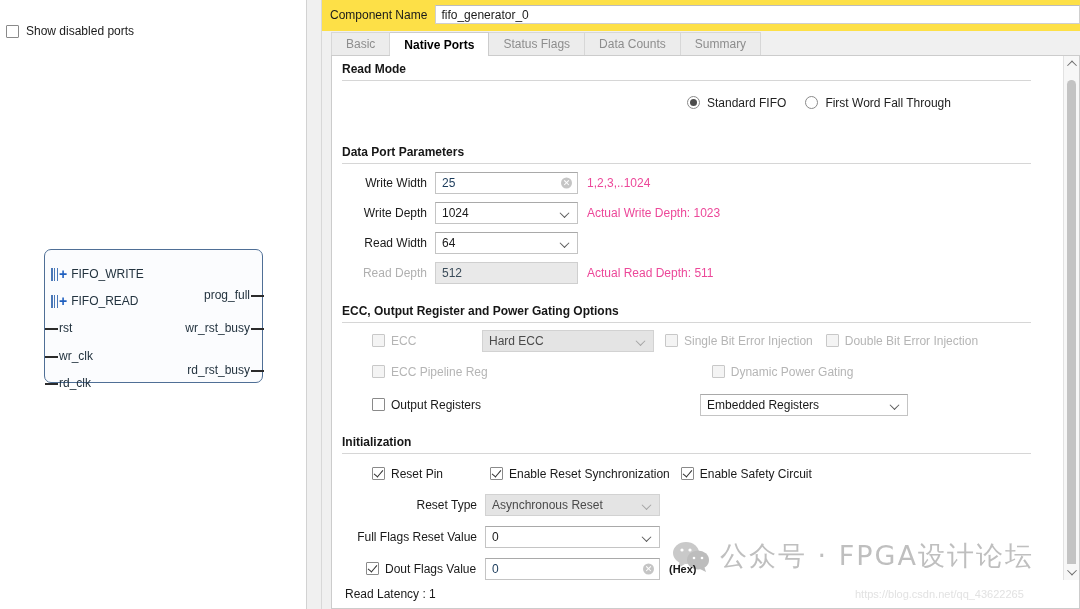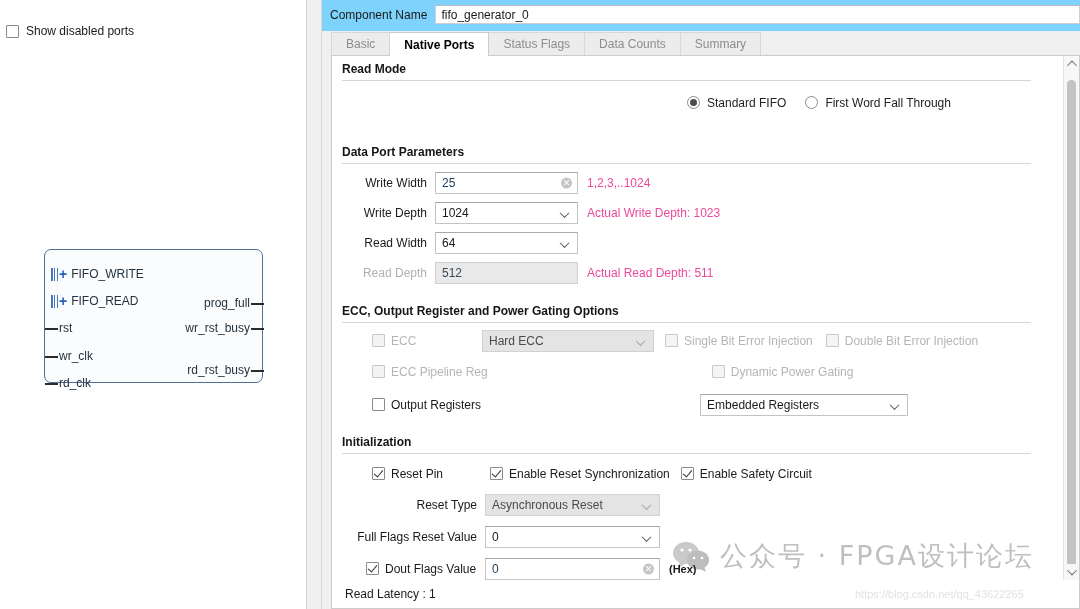--- a/index.html
+++ b/index.html
@@ -155,21 +155,21 @@
     display: flex;
     flex-direction: column;
   }
 
   .comp-name-row {
     display: flex;
     align-items: center;
     gap: 8px;
     padding: 4px 0 5px 8px;
     height: 22px;
-    background: #7dd3fc;
+    background: #fde047;
   }
   .comp-name-label {
     font-size: 12px;
     color: #1a1a1a;
     white-space: nowrap;
   }
   .comp-name-input {
     flex: 1 1 auto;
     margin-right: 0px;
     height: 19px;
@@ -515,21 +515,21 @@
         <div class="fifo-row left" style="top:97px;">
           <span class="pin-left" style="top:9px;"></span>
           <span>wr_clk</span>
         </div>
 
         <div class="fifo-row left" style="top:124px;">
           <span class="pin-left" style="top:9px;"></span>
           <span>rd_clk</span>
         </div>
 
-        <div class="fifo-row right" style="top:44px;">
+        <div class="fifo-row right" style="top:36px;">
           <span>prog_full</span>
           <span class="pin-right" style="top:9px;"></span>
         </div>
 
         <div class="fifo-row right" style="top:69px;">
           <span>wr_rst_busy</span>
           <span class="pin-right" style="top:9px;"></span>
         </div>
 
         <div class="fifo-row right" style="top:111px;">

